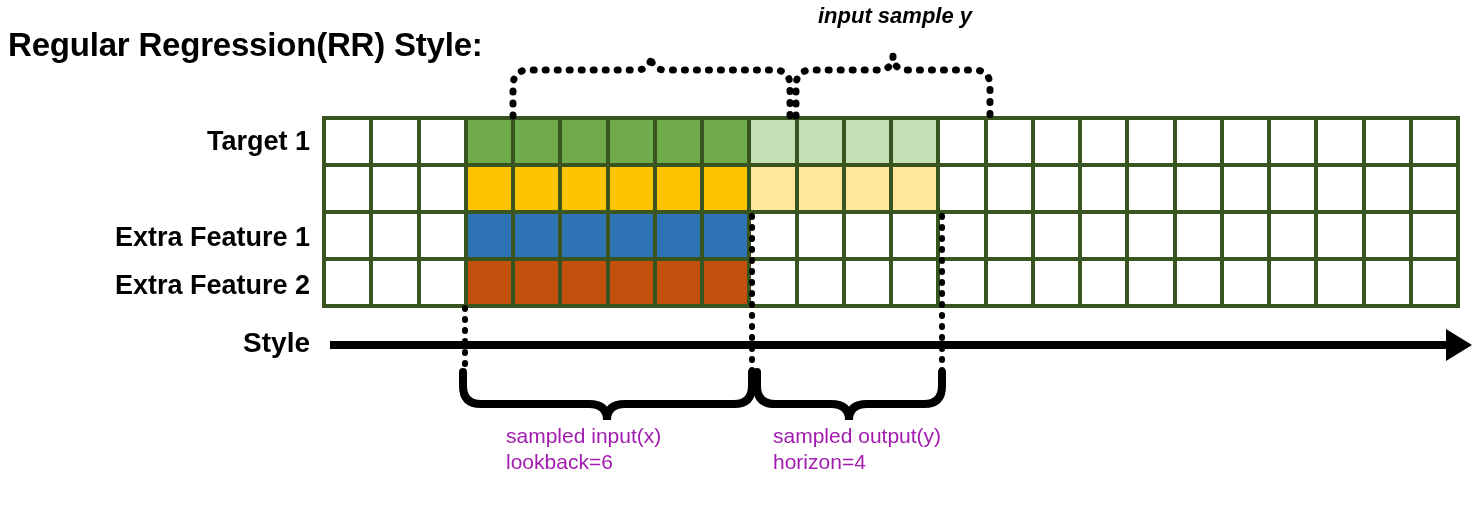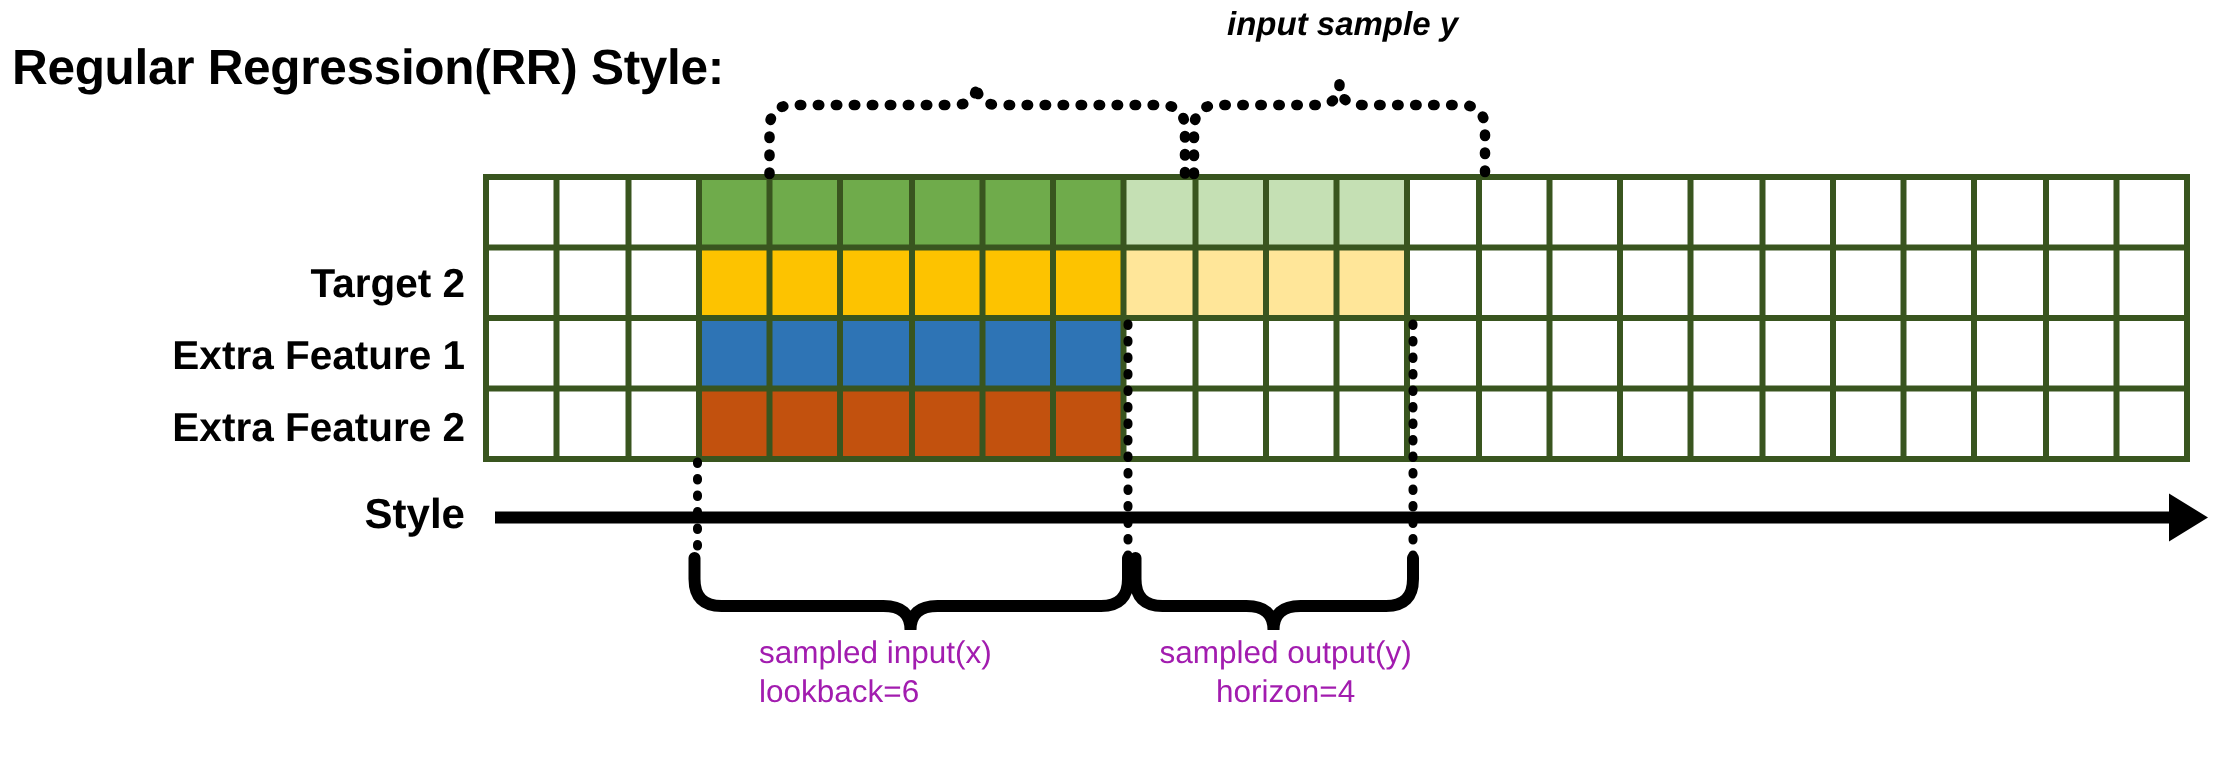--- a/index.html
+++ b/index.html
@@ -57,33 +57,33 @@
     text-align:right;font-size:28px;font-weight:700;color:#000;
     white-space:nowrap;
   }
 
   
   .note{
     position:absolute;font-size:21px;color:#a21caf;
     line-height:26px;white-space:nowrap;
   }
   #note-input{left:506px;top:423px;}
-  #note-output{left:773px;top:423px;text-align:center;}
+  #note-output{left:773px;top:423px;}
   .note div{font-weight:400;}
 </style>
 </head>
 <body>
 
 <div id="root">
 
   <div class="title">Regular Regression(RR) Style:</div>
 
   <div class="brace-label" id="lbl-next-y">input sample y</div>
 
-  <div class="row-label" style="top:174px">Target 2</div>
+  <div class="row-label" style="top:126px">Target 1</div>
   <div class="row-label" style="top:222px">Extra Feature 1</div>
   <div class="row-label" style="top:270px">Extra Feature 2</div>
 
   <div id="grid" style="background: rgb(57, 85, 31);">
       <div class="grid-row">
         <div class="cell" style="background: rgb(255, 255, 255);"></div>
         <div class="cell" style="background: rgb(255, 255, 255);"></div>
         <div class="cell" style="background: rgb(255, 255, 255);"></div>
         <div class="cell" style="background: rgb(111, 171, 75);"></div>
         <div class="cell" style="background: rgb(111, 171, 75);"></div>

